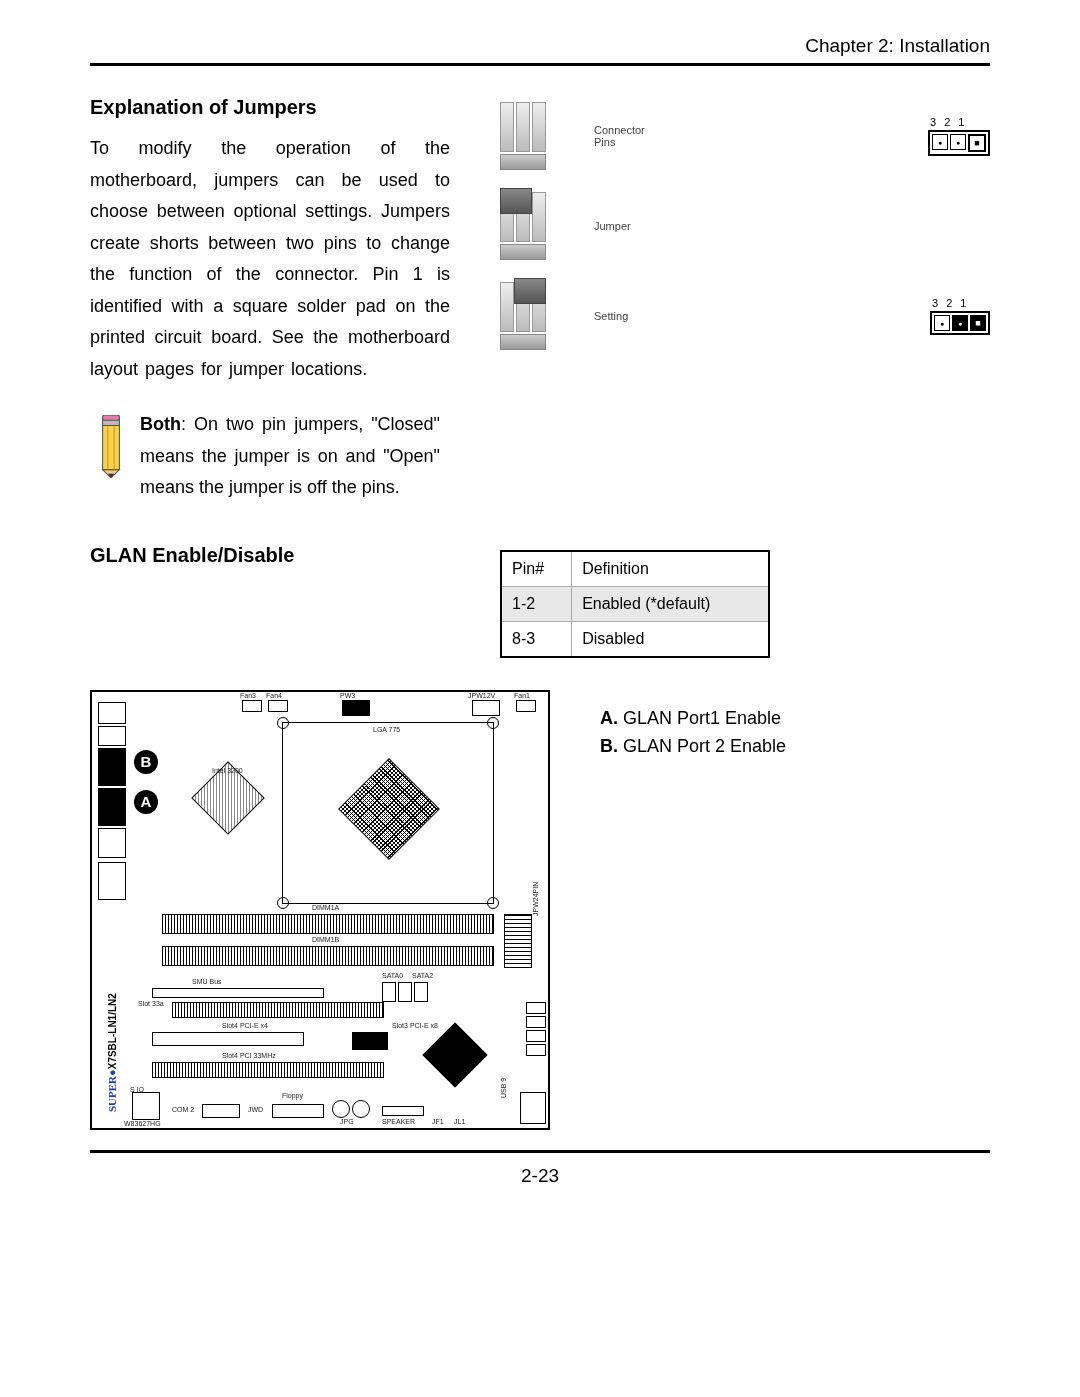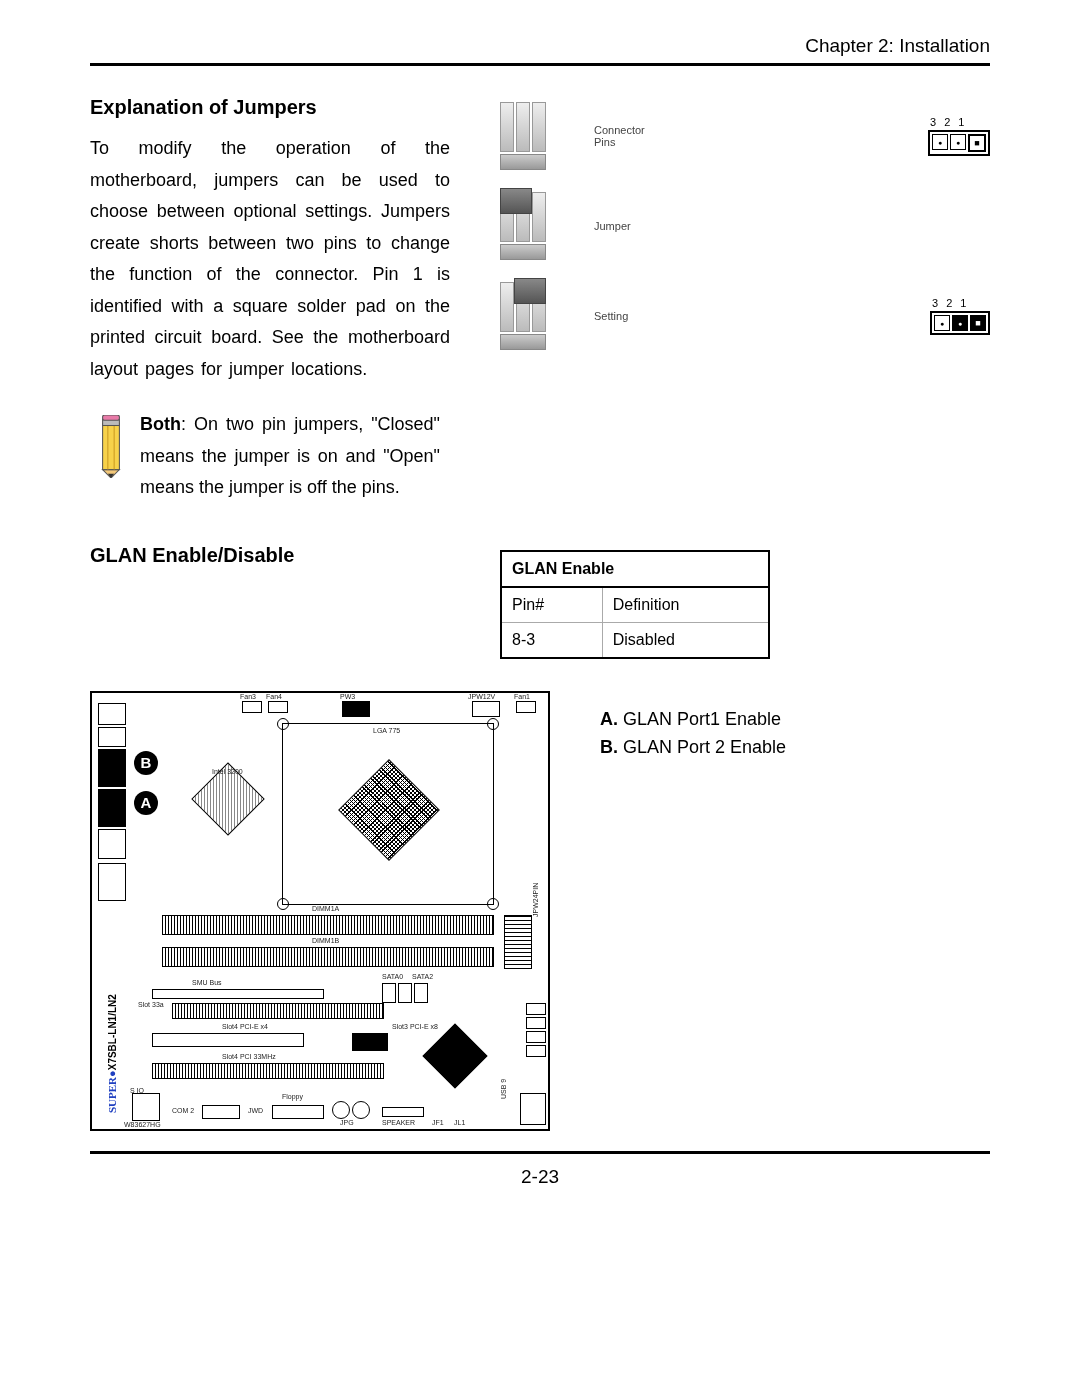--- a/index.html
+++ b/index.html
@@ -303,26 +303,27 @@
     </div>
   </div>
 
   <div class="two-col" style="margin-top:40px;">
     <div class="left-col">
       <div class="subhead">GLAN Enable/Disable</div>
     </div>
     <div class="right-col" style="padding-top:6px;">
       <table class="glan-table">
         <tbody>
-            <tr>
-              <th colspan="2">GLAN Enable</th>
-            </tr>
         <tr class="bord">
           <td>Pin#</td>
           <td>Definition</td>
+        </tr>
+        <tr class="shade bord">
+          <td>1-2</td>
+          <td>Enabled (*default)</td>
         </tr>
         <tr>
           <td>8-3</td>
           <td>Disabled</td>
         </tr>
       </tbody>
         </table>
     </div>
   </div>
 

